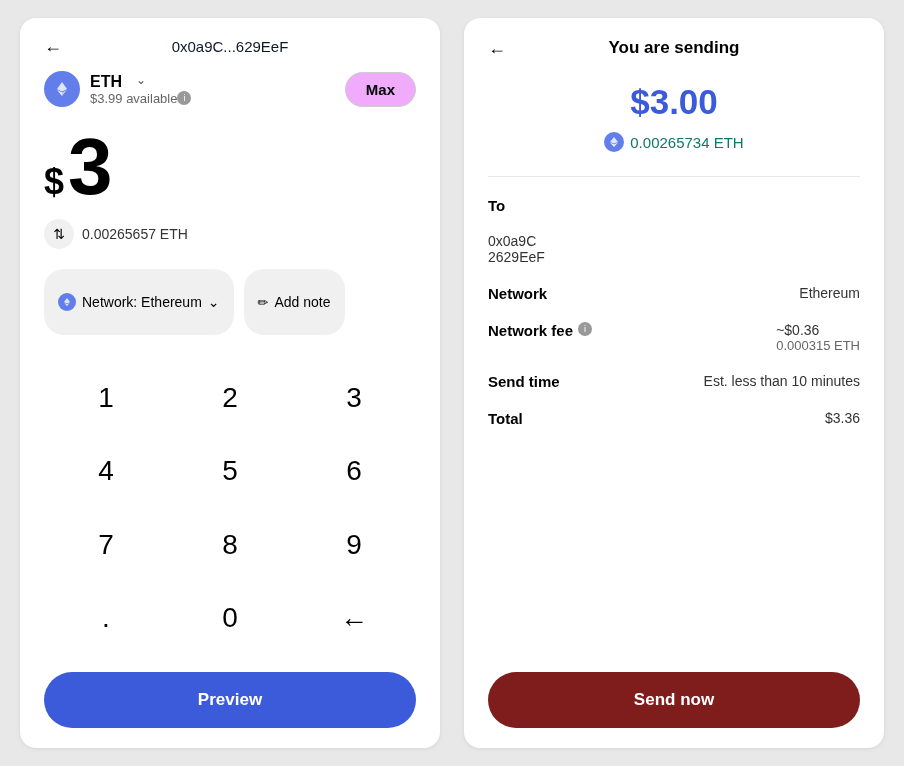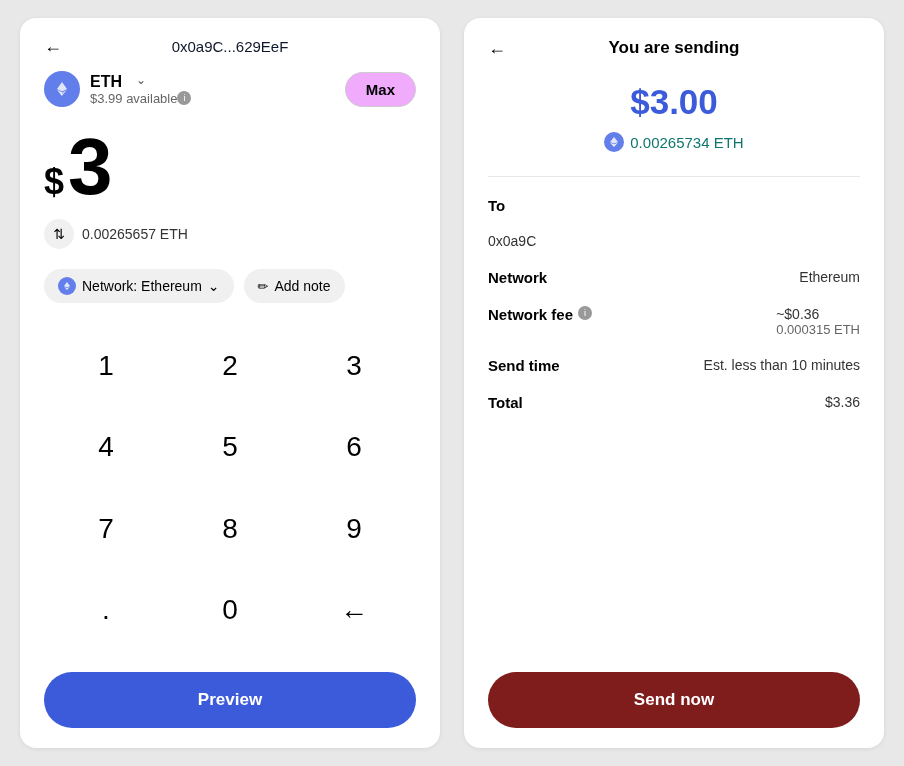--- a/index.html
+++ b/index.html
@@ -169,21 +169,21 @@
       display: flex;
       gap: 10px;
       margin-bottom: 28px;
     }
     .network-btn {
       display: flex;
       align-items: center;
       gap: 6px;
       background: #f0f0f0;
       border-radius: 20px;
-      padding: 8px 14px;
+      padding: 24px 14px;
       font-size: 14px;
       cursor: pointer;
       border: none;
     }
     .eth-icon-small {
       width: 18px;
       height: 18px;
       border-radius: 50%;
       background: #627eea;
       display: flex;
@@ -455,20 +455,21 @@
       <span>0.00265734 ETH</span>
     </div>
 
     <hr class="divider">
 
     <div class="detail-section">
 
       <div class="detail-row">
         <div class="detail-label">To</div>
         <div class="detail-value">0x0a9C</div>
+        <div class="detail-value">2629EeF</div>
       </div>
 
       <div class="detail-row-inline">
         <div class="detail-label">Network</div>
         <div class="detail-right">
           <div class="detail-right-main">Ethereum</div>
         </div>
       </div>
 
       <div class="detail-row-inline">

